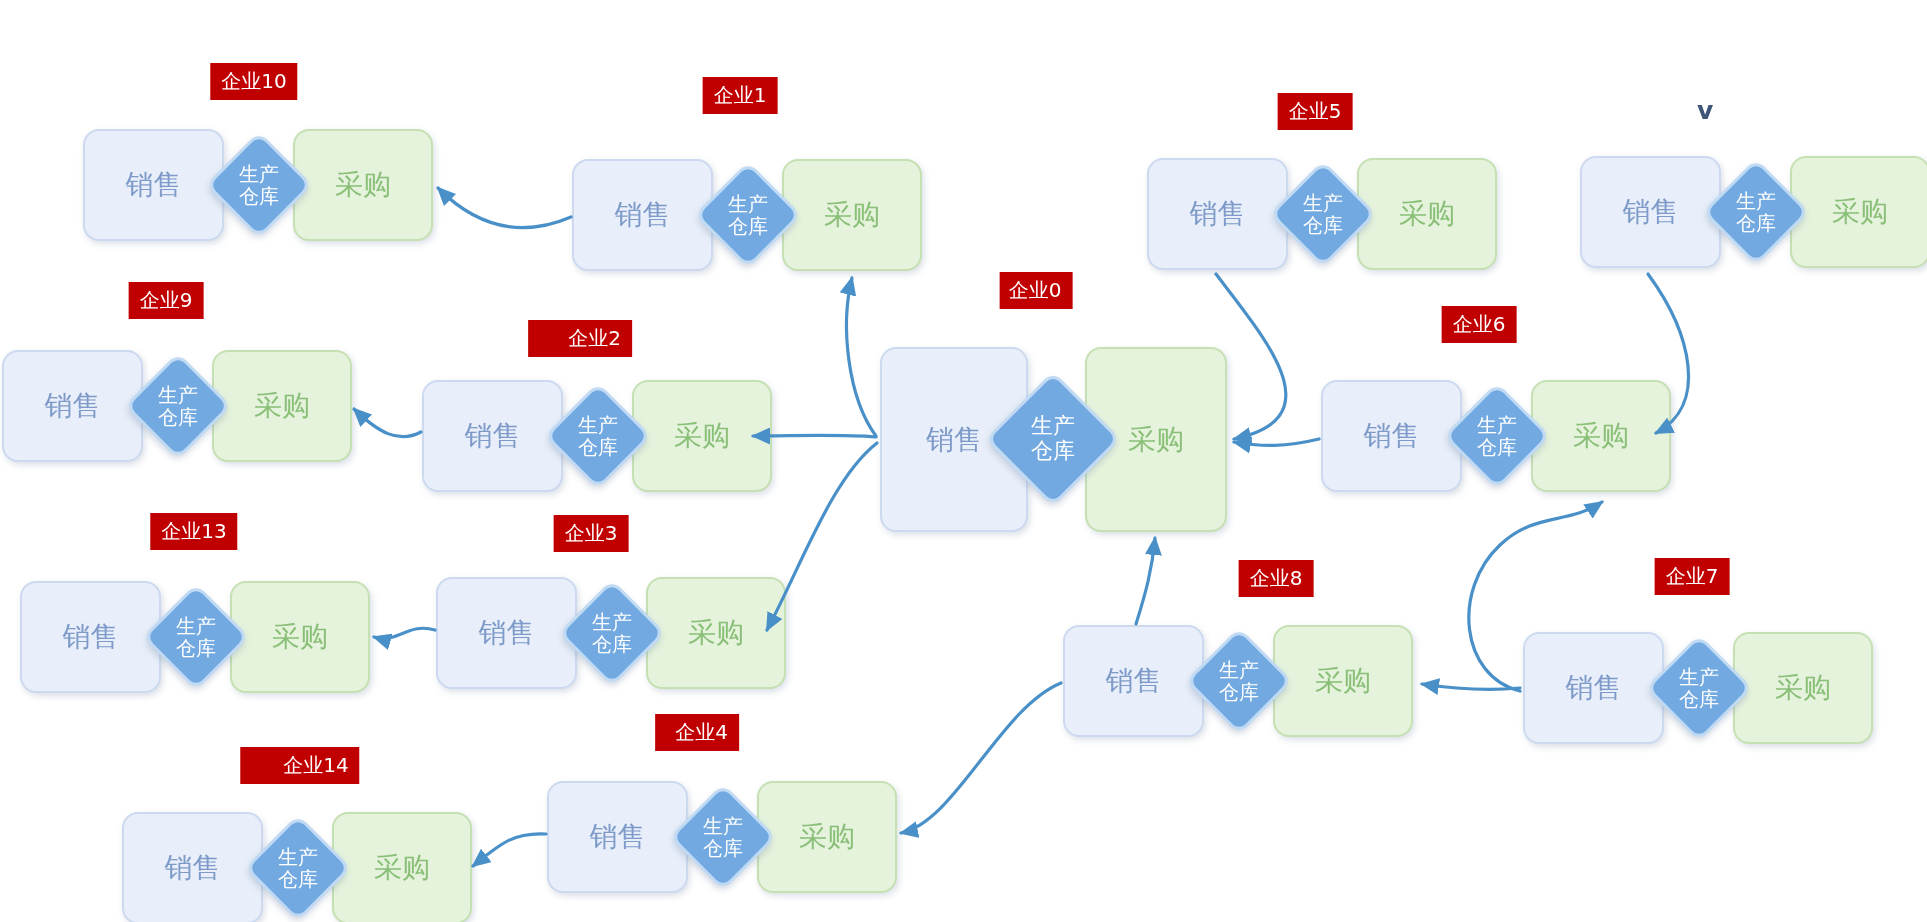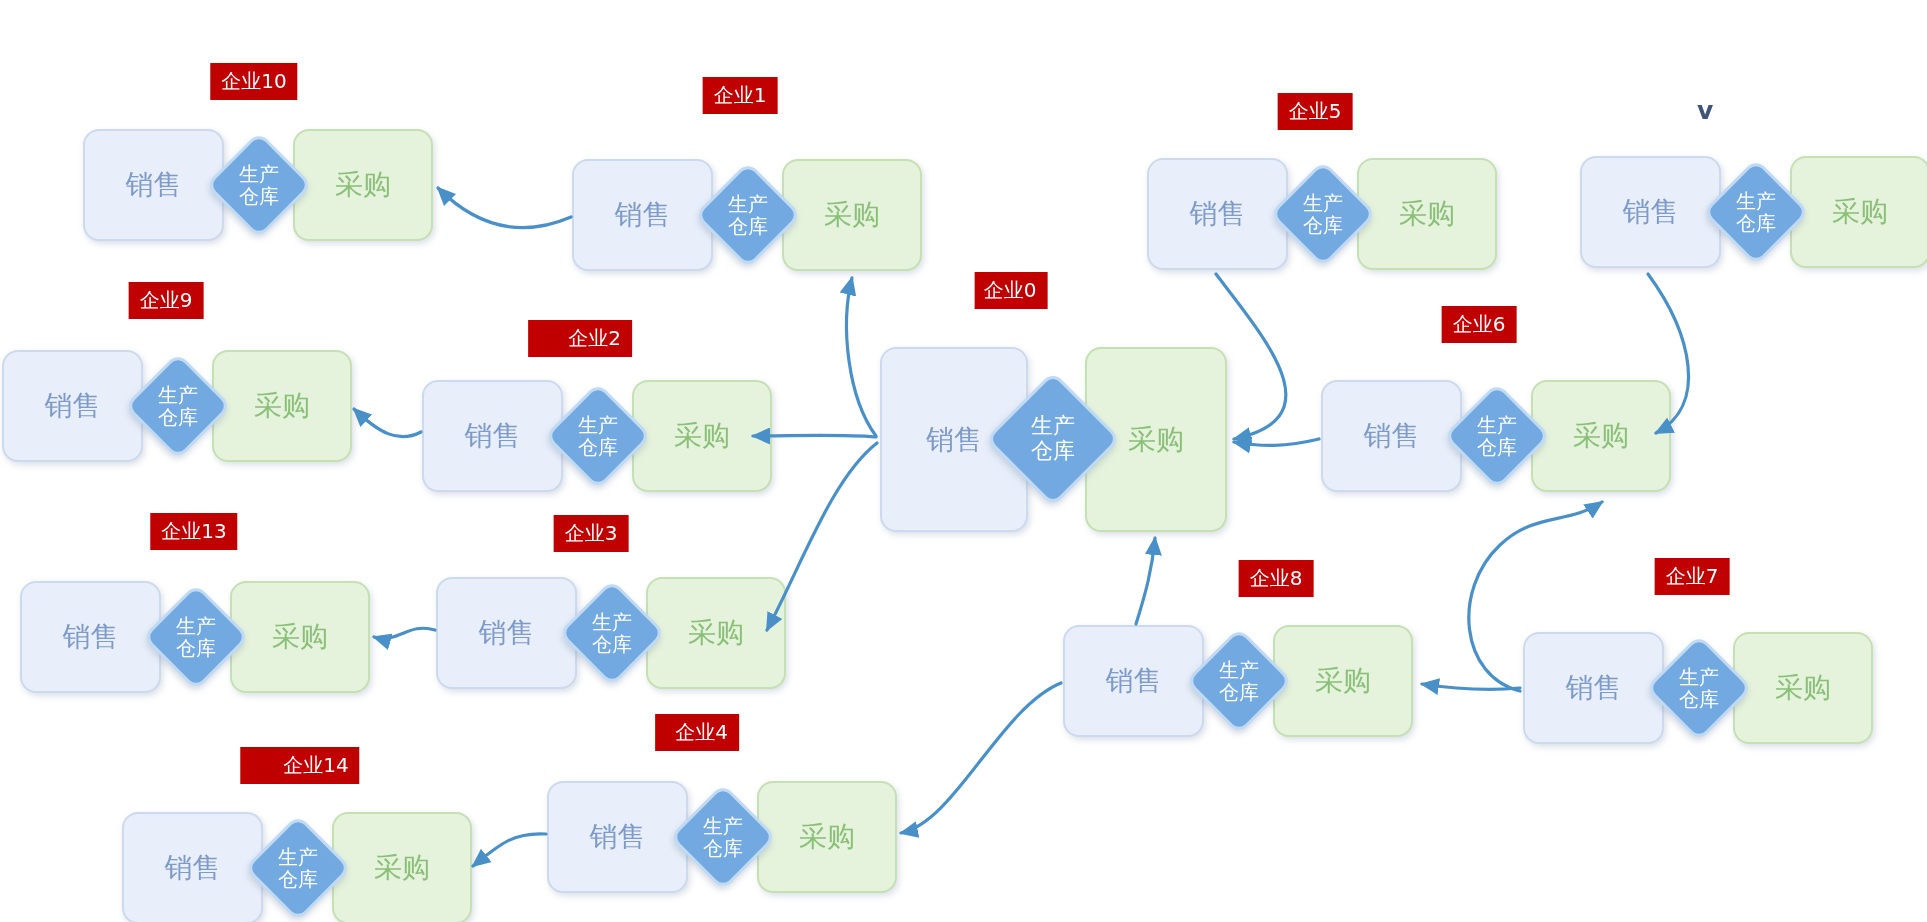--- a/index.html
+++ b/index.html
@@ -251,21 +251,21 @@
         <span>仓库</span>
       </div>
     </div>
   </div>
     </div>
 <div class="ent-label" style="left: 254px; top: 63px;">企业10</div>
     <div class="ent-label" style="left: 740px; top: 77px;">企业1</div>
     <div class="ent-label" style="left: 1315px; top: 93px;">企业5</div>
     <div class="ent-label" style="left: 166px; top: 282px;">企业9</div>
     <div class="ent-label" style="left: 580px; top: 320px; padding-left: 40px;">企业2</div>
-    <div class="ent-label" style="left: 1011px; top: 272px; padding-left: 9px;">企业0</div>
+    <div class="ent-label" style="left: 1036px; top: 272px; padding-left: 9px;">企业0</div>
     <div class="ent-label" style="left: 1479px; top: 306px;">企业6</div>
     <div class="ent-label" style="left: 194px; top: 513px;">企业13</div>
     <div class="ent-label" style="left: 591px; top: 515px;">企业3</div>
     <div class="ent-label" style="left: 1233px; top: 560px; margin-left: 43px;">企业8</div>
     <div class="ent-label" style="left: 1692px; top: 558px;">企业7</div>
     <div class="ent-label" style="left: 697px; top: 714px; padding-left: 20px;">企业4</div>
     <div class="ent-label" style="left: 300px; top: 747px; padding-left: 43px;">企业14</div>
     <svg id="connector-layer" width="1927" height="922" viewBox="0 0 1927 922">
       <defs>
         <marker id="arrow" markerUnits="userSpaceOnUse" markerWidth="19" markerHeight="17" refX="17" refY="8.5" orient="auto">

